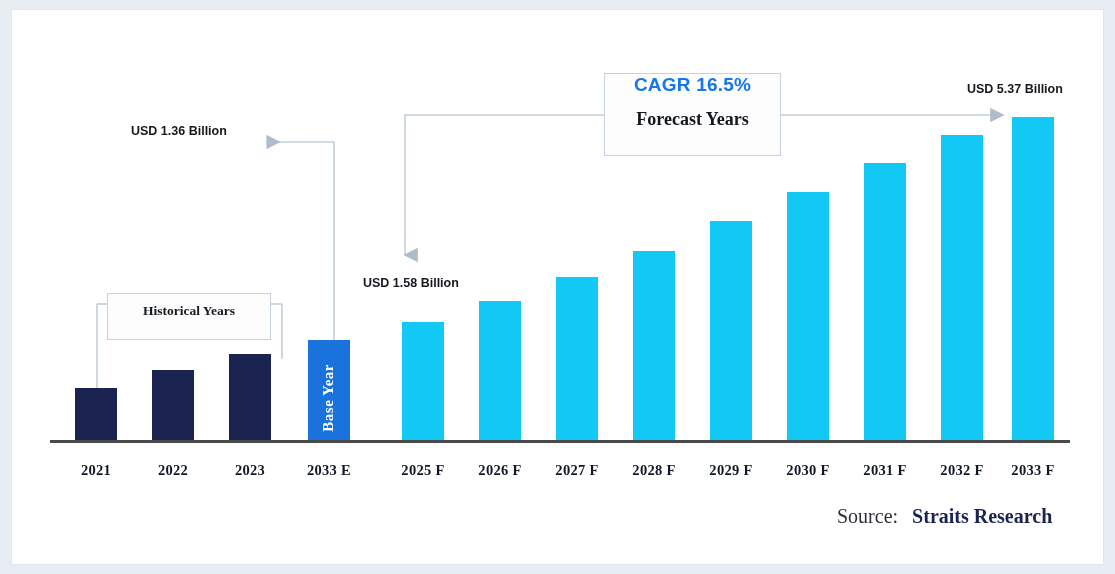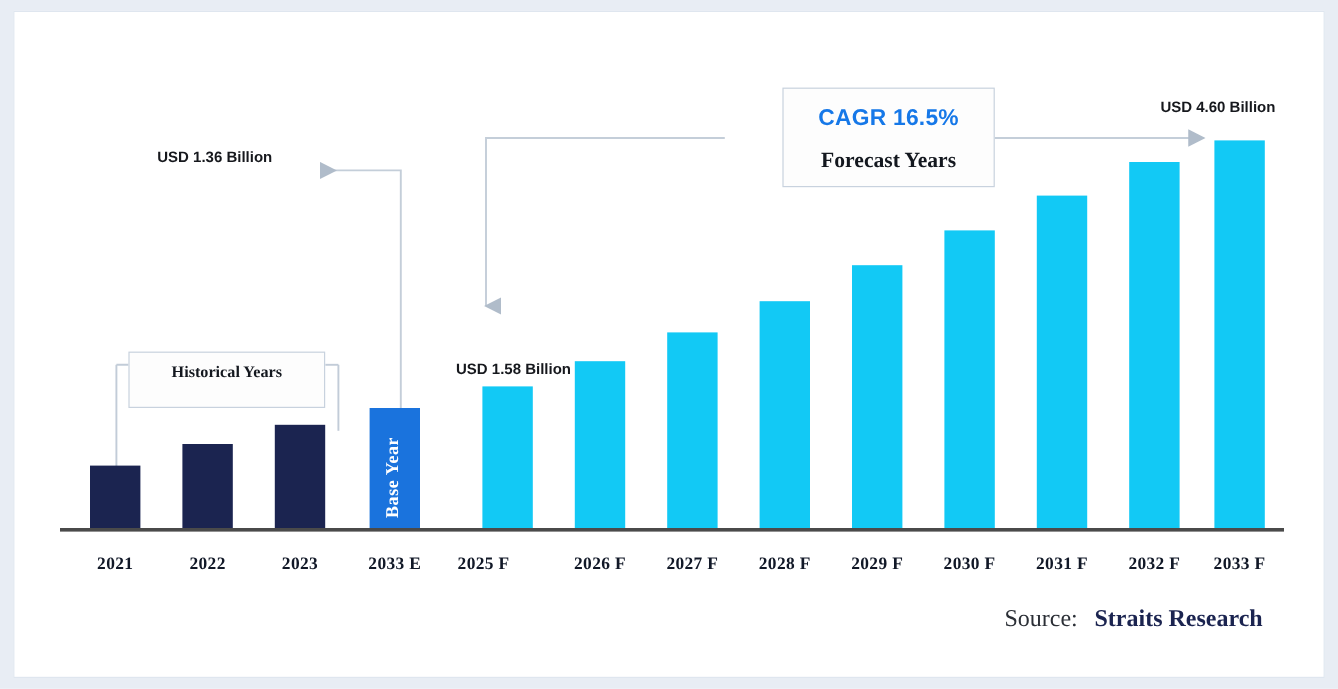--- a/index.html
+++ b/index.html
@@ -46,39 +46,39 @@
   }
 
   
   .anno-box{
     position:absolute;background:#fdfdfd;
     border:1px solid #c8d2de;box-sizing:border-box;
     text-align:center;
   }
   #hist-box{left:95px;top:283px;width:164px;height:47px;line-height:31px;}
   #hist-box .t{font-family:"Liberation Serif", serif;font-weight:bold;font-size:13.5px;color:#14181f;}
-  #cagr-box{left:592px;top:63px;width:177px;height:83px;padding-top:14px;margin-left:48px;}
+  #cagr-box{left:592px;top:63px;width:177px;height:83px;}
   #cagr-box .cagr{
     display:block;font-family:"Liberation Sans", sans-serif;
     font-weight:bold;font-size:19px;color:#1678e8;letter-spacing:.2px;
   }
   #cagr-box .fy{
     display:block;margin-top:13px;font-family:"Liberation Serif", serif;
     font-weight:bold;font-size:18px;color:#14181f;
   }
 
   
   .vlab{
     position:absolute;
     font-family:"Liberation Sans", sans-serif;
     font-weight:bold;font-size:12.5px;color:#16181d;
     white-space:nowrap;
   }
   #v-base{left:119px;top:114px;}
-  #v-first{left:368px;top:266px;margin-top:25px;}
+  #v-first{left:351px;top:266px;}
   #v-last{left:955px;top:72px;}
 
   
   #source{position:absolute;left:825px;top:495px;white-space:nowrap;}
   #source .s1{font-family:"Liberation Serif", serif;font-size:20px;color:#2b2f36;}
   #source .s2{font-family:"Liberation Serif", serif;font-size:20px;font-weight:bold;color:#1b2450;margin-left:14px;}
 
   svg.overlay{position:absolute;left:0;top:0;width:1093px;height:556px;pointer-events:none;}
 </style>
 </head>
@@ -129,41 +129,41 @@
     <div class="bar fcst" style="left:698px;height:219px;"></div>
     <div class="bar fcst" style="left:775px;height:248px;"></div>
     <div class="bar fcst" style="left:852px;height:277px;"></div>
     <div class="bar fcst" style="left:929px;height:305px;"></div>
     <div class="bar fcst" style="left:1000px;height:323px;"></div>
 
     <div class="xlab" style="left:39px;">2021</div>
     <div class="xlab" style="left:116px;">2022</div>
     <div class="xlab" style="left:193px;">2023</div>
     <div class="xlab" style="left:272px;">2033 E</div>
-    <div class="xlab" style="left:346px;">2025 F</div>
+    <div class="xlab" style="left:366px;">2025 F</div>
     <div class="xlab" style="left:443px;">2026 F</div>
     <div class="xlab" style="left:520px;">2027 F</div>
     <div class="xlab" style="left:597px;">2028 F</div>
     <div class="xlab" style="left:674px;">2029 F</div>
     <div class="xlab" style="left:751px;">2030 F</div>
     <div class="xlab" style="left:828px;">2031 F</div>
     <div class="xlab" style="left:905px;text-align:center;">2032 F</div>
     <div class="xlab" style="left:976px;">2033 F</div>
 
     <div class="anno-box" id="hist-box">
       <span class="t">Historical Years</span>
     </div>
 
     <div class="anno-box" id="cagr-box">
       <span class="cagr">CAGR 16.5%</span>
       <span class="fy">Forecast Years</span>
     </div>
 
     <div class="vlab" id="v-base">USD 1.36 Billion</div>
     <div class="vlab" id="v-first">USD 1.58 Billion</div>
-    <div class="vlab" id="v-last">USD 4.60 Billion</div>
+    <div class="vlab" id="v-last">USD 5.37 Billion</div>
 
     <div id="source">
       <span class="s1">Source:</span><span class="s2">Straits Research</span>
     </div>
 
   </div>
 </div>
 
 </body></html>

